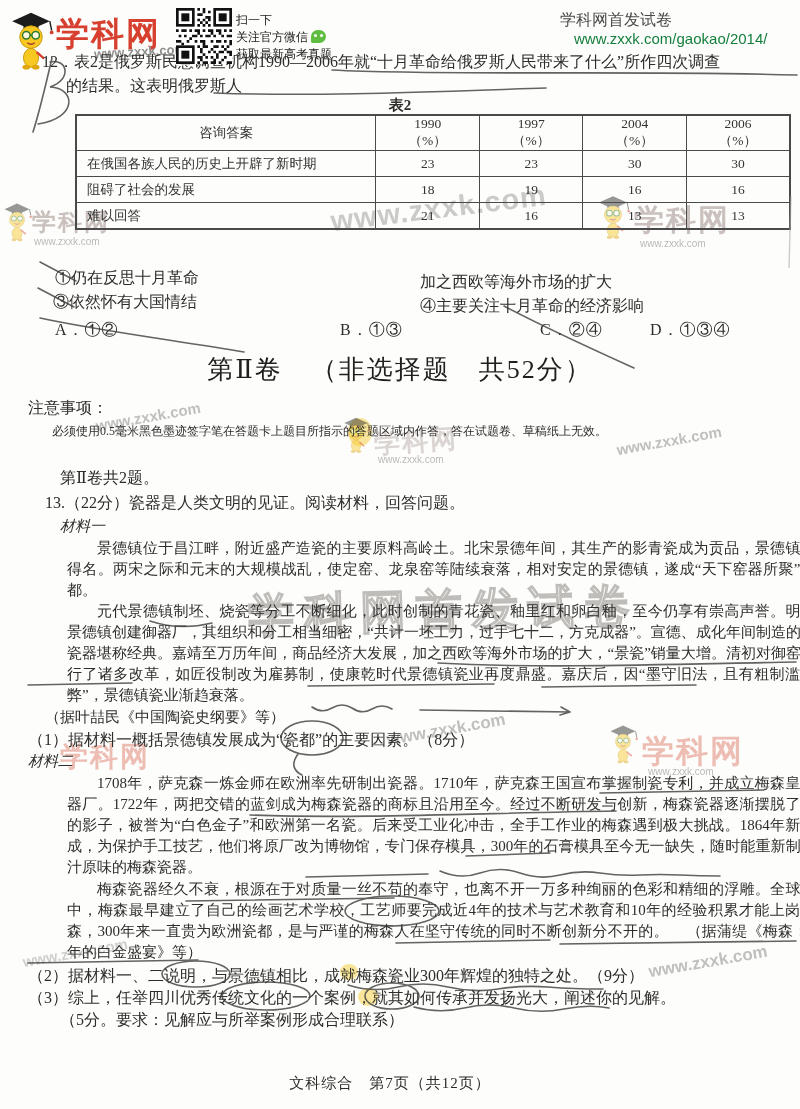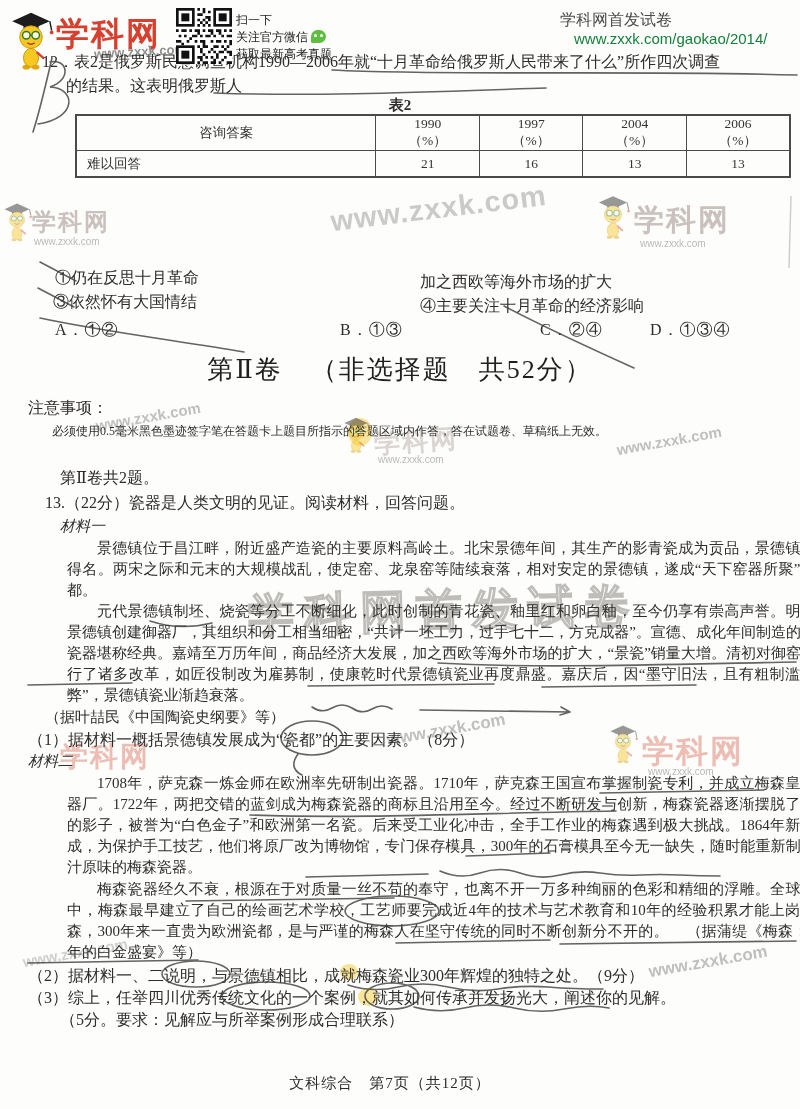--- a/index.html
+++ b/index.html
@@ -139,20 +139,34 @@
     <div class="abs tbl-caption" style="left:0;top:96px">表2</div>
 
     <table class="survey abs" style="left:75px;top:114px">
       <tbody>
           <tr>
         <th style="width:42%">咨询答案</th>
         <th style="width:14.5%">1990（%）</th>
         <th style="width:14.5%">1997（%）</th>
         <th style="width:14.5%">2004（%）</th>
         <th style="width:14.5%">2006（%）</th>
+      </tr>
+      <tr>
+        <td class="lbl">在俄国各族人民的历史上开辟了新时期</td>
+        <td>23</td>
+        <td>23</td>
+        <td>30</td>
+        <td>30</td>
+      </tr>
+      <tr>
+        <td class="lbl">阻碍了社会的发展</td>
+        <td>18</td>
+        <td>19</td>
+        <td>16</td>
+        <td>16</td>
       </tr>
       <tr>
         <td class="lbl">难以回答</td>
         <td>21</td>
         <td>16</td>
         <td>13</td>
         <td>13</td>
       </tr>
     </tbody>
       </table>

